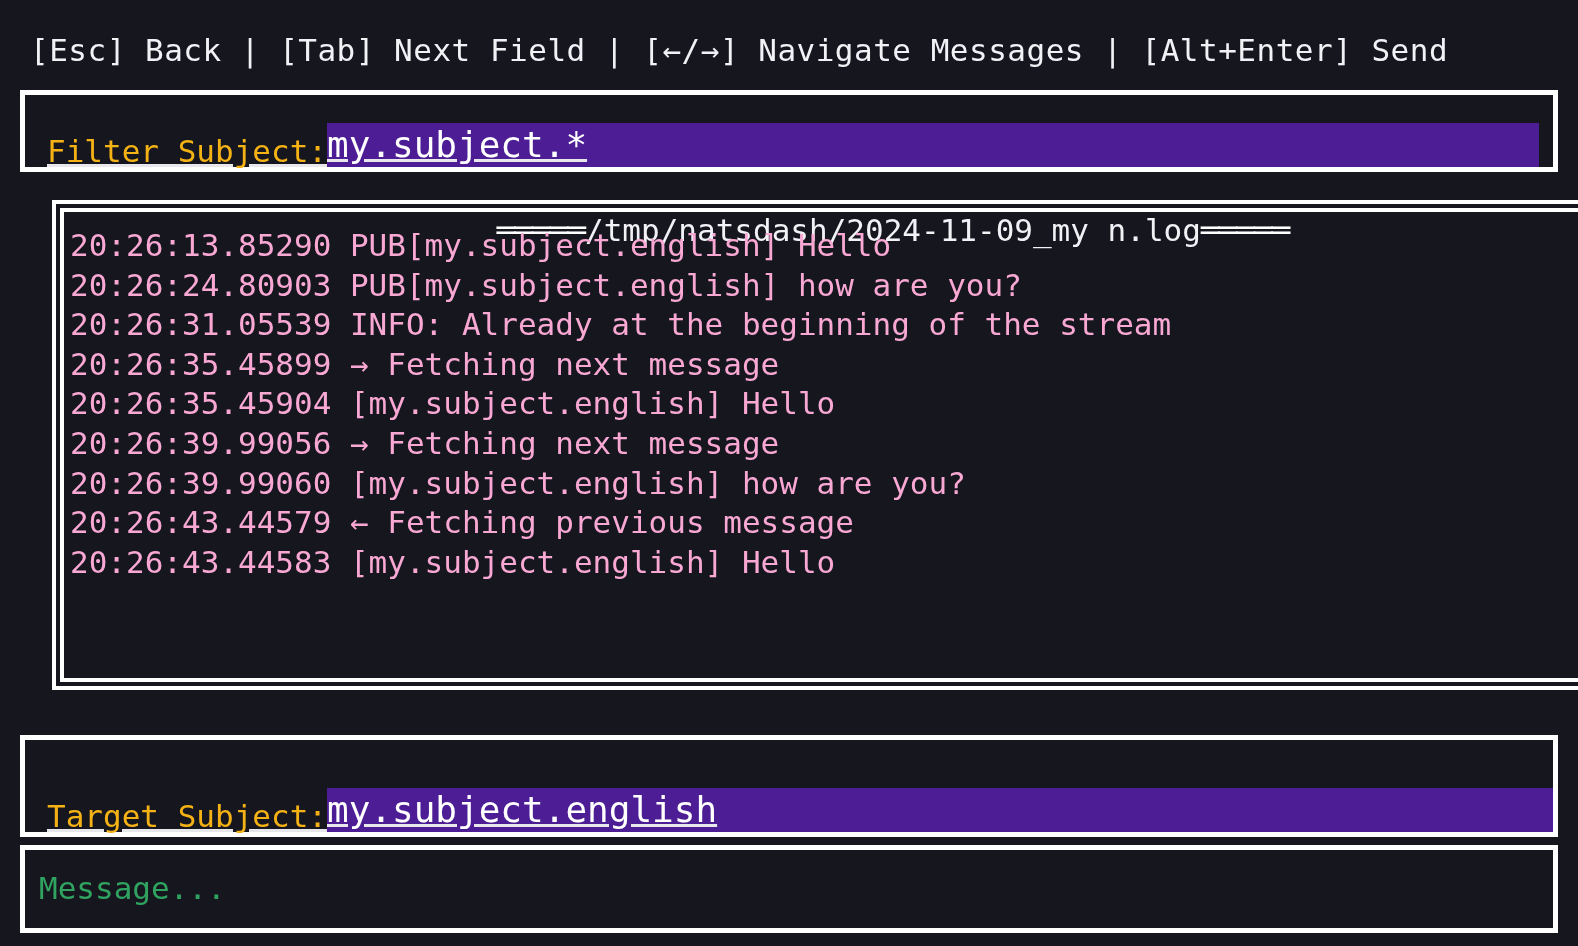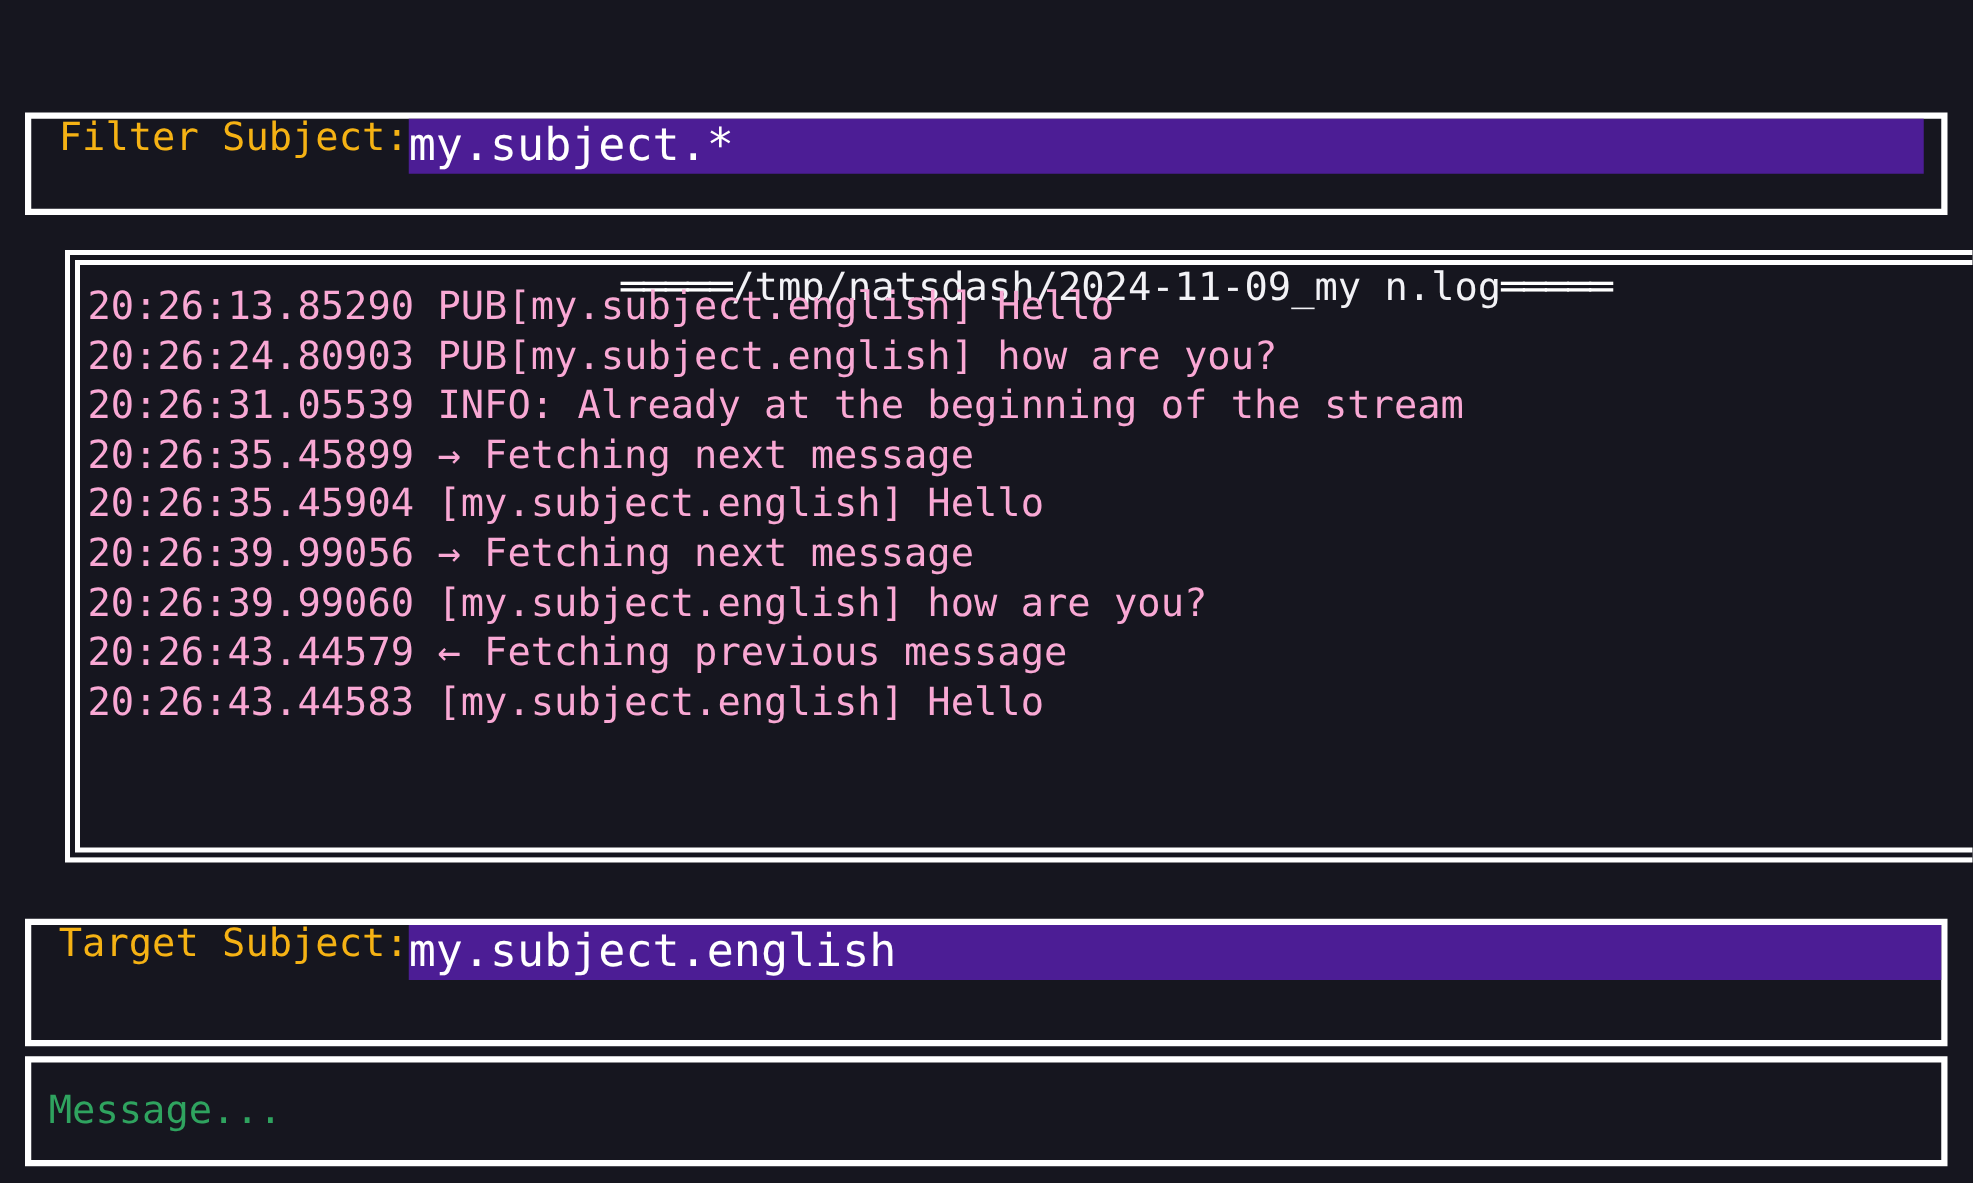--- a/index.html
+++ b/index.html
@@ -52,21 +52,22 @@
   #filter-panel {
     left: 20px;
     top: 90px;
     width: 1538px;
     height: 82px;
   }
   .field-row {
     position: absolute;
     left: 0; top: 0; right: 0; bottom: 0;
     display: flex;
-    align-items: flex-start;
+    align-items: flex-end;
+    text-decoration: underline;
   }
   .field-label {
     font-size: 31px;
     line-height: 1;
     color: #f5b214;
     white-space: pre;
     padding-left: 22px;
     flex: 0 0 auto;
   }
   .field-value {
@@ -144,20 +145,21 @@
     line-height: 44px;
     color: #2fa35f;
     white-space: pre;
   }
 </style>
 </head>
 <body>
 
 <div id="app">
 
+  <div id="hintbar">[Esc] Back | [Tab] Next Field | [←/→] Navigate Messages | [Alt+Enter] Send</div>
 
   <div class="panel" id="filter-panel">
     <div class="field-row">
       <span class="field-label">Filter Subject:</span>
       <span class="field-value">my.subject.*</span>
     </div>
   </div>
 
   <div class="panel dbl" id="log-panel">
 

